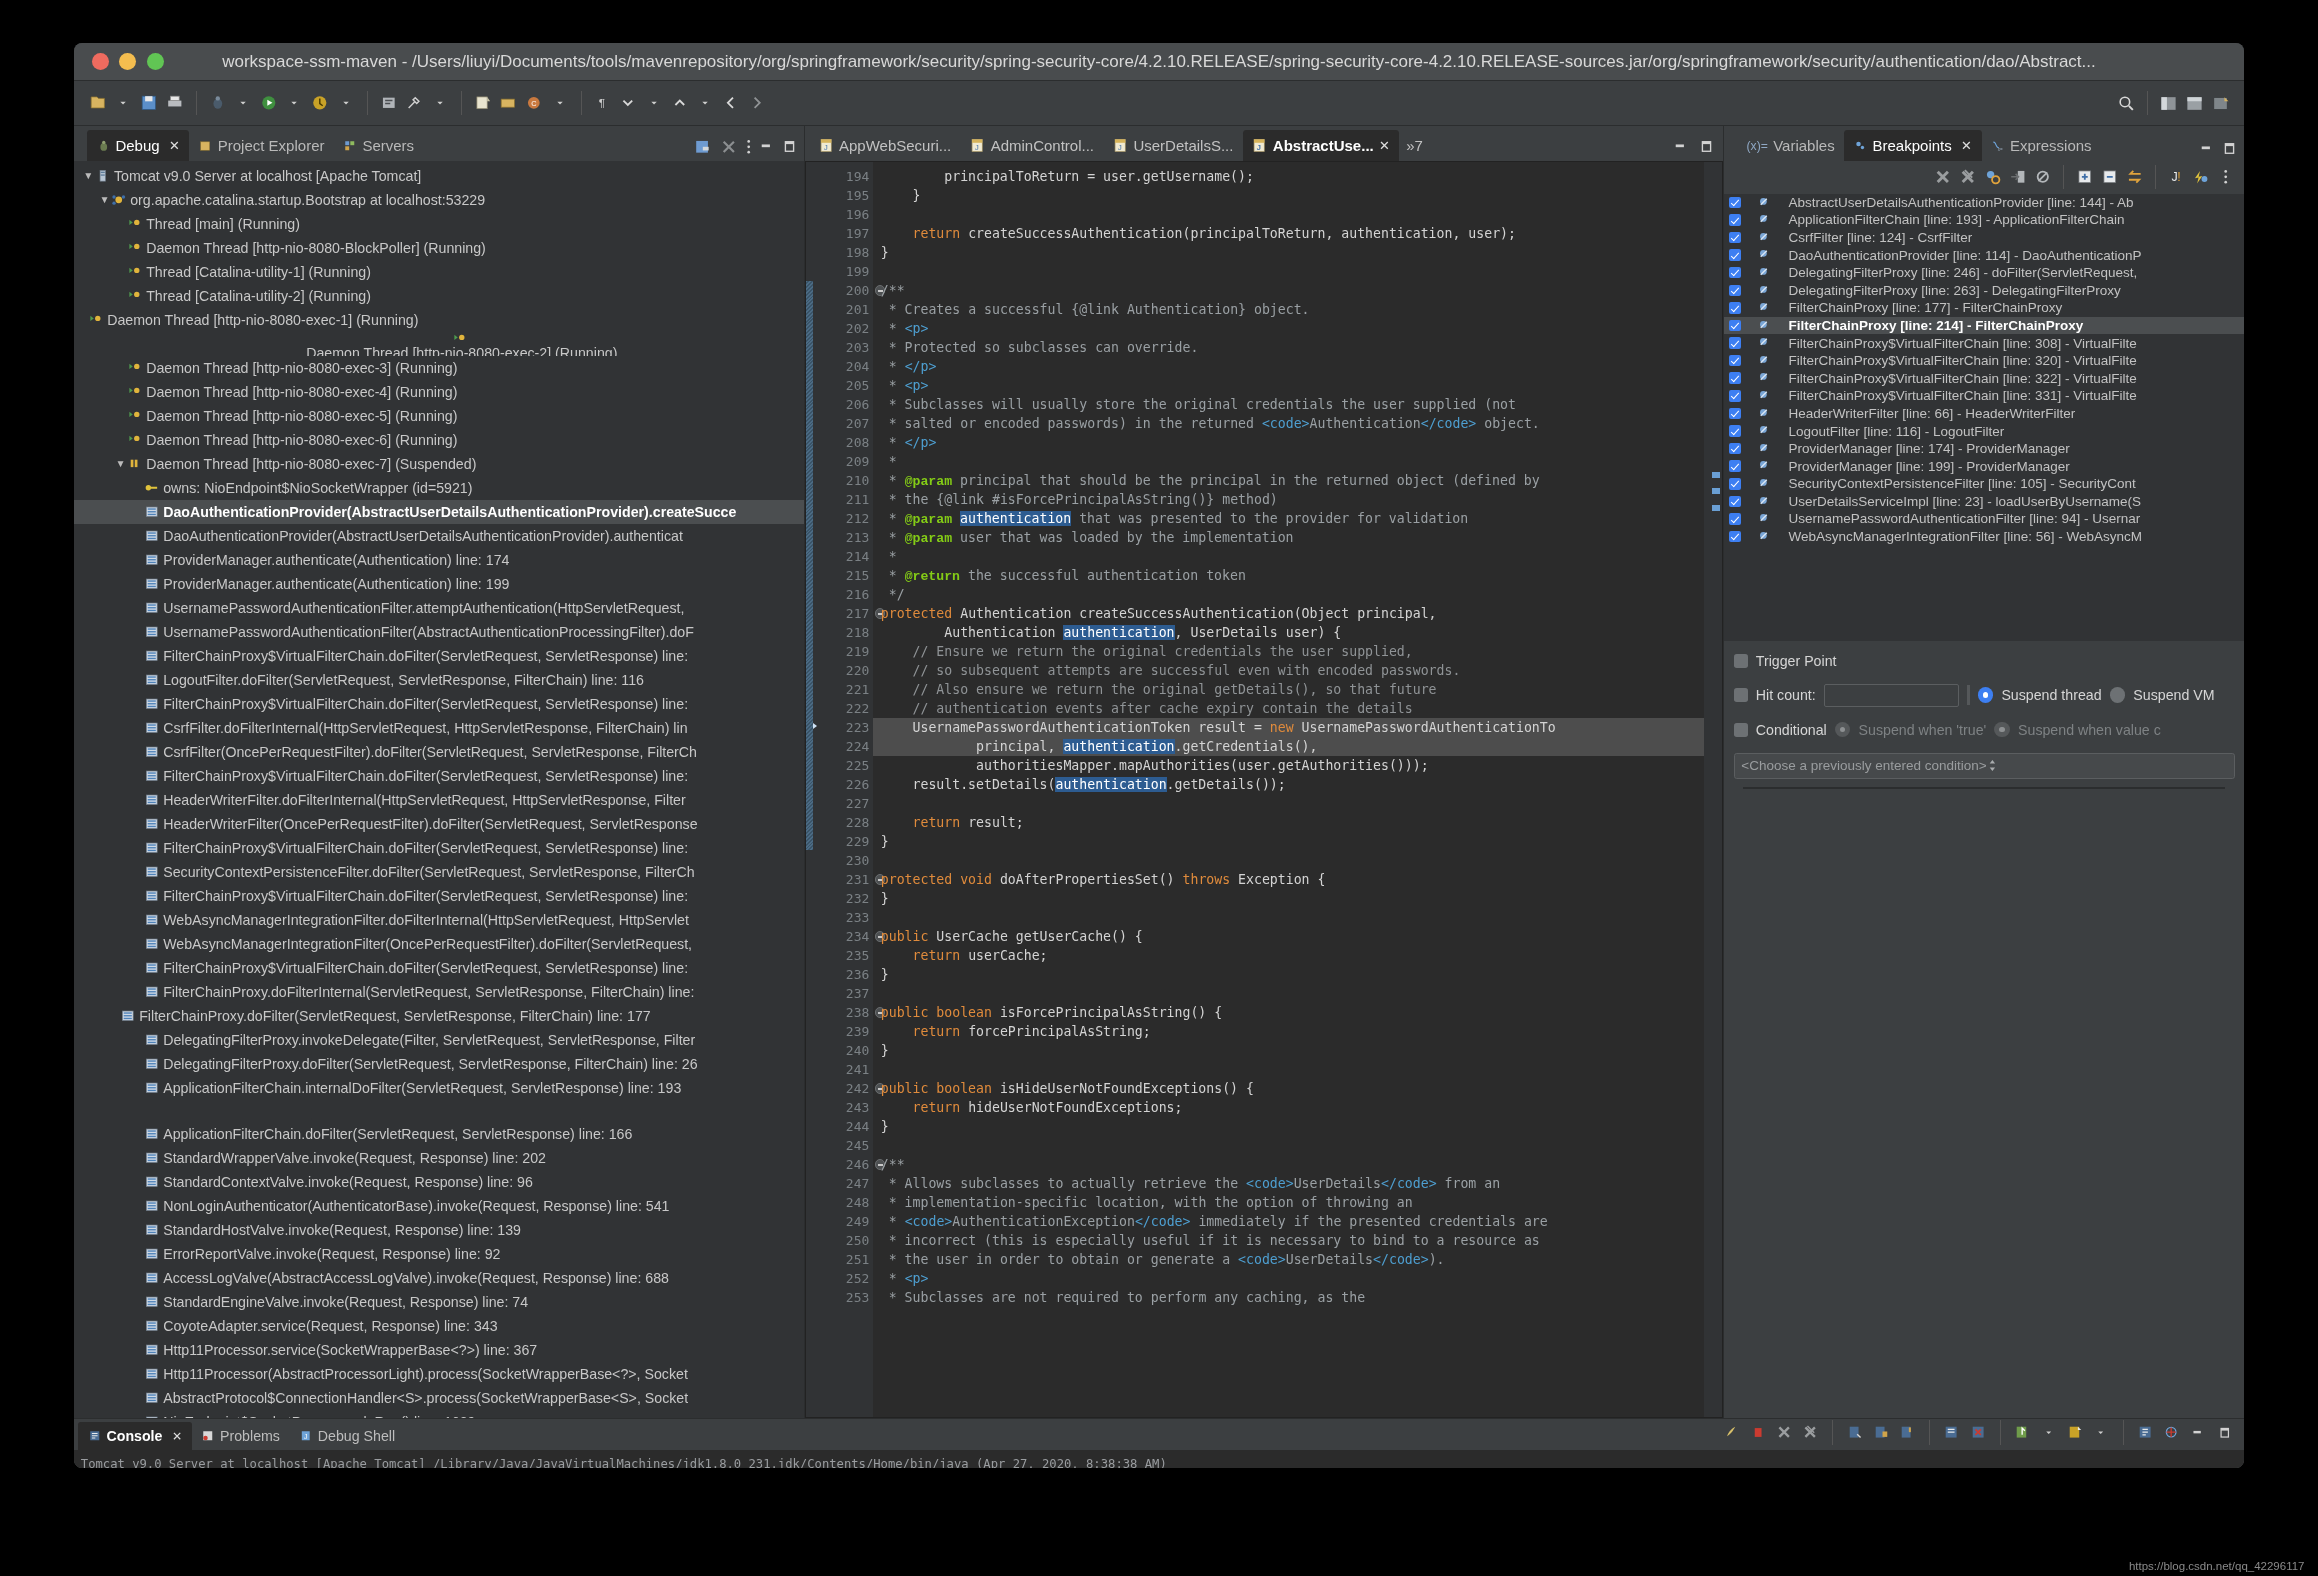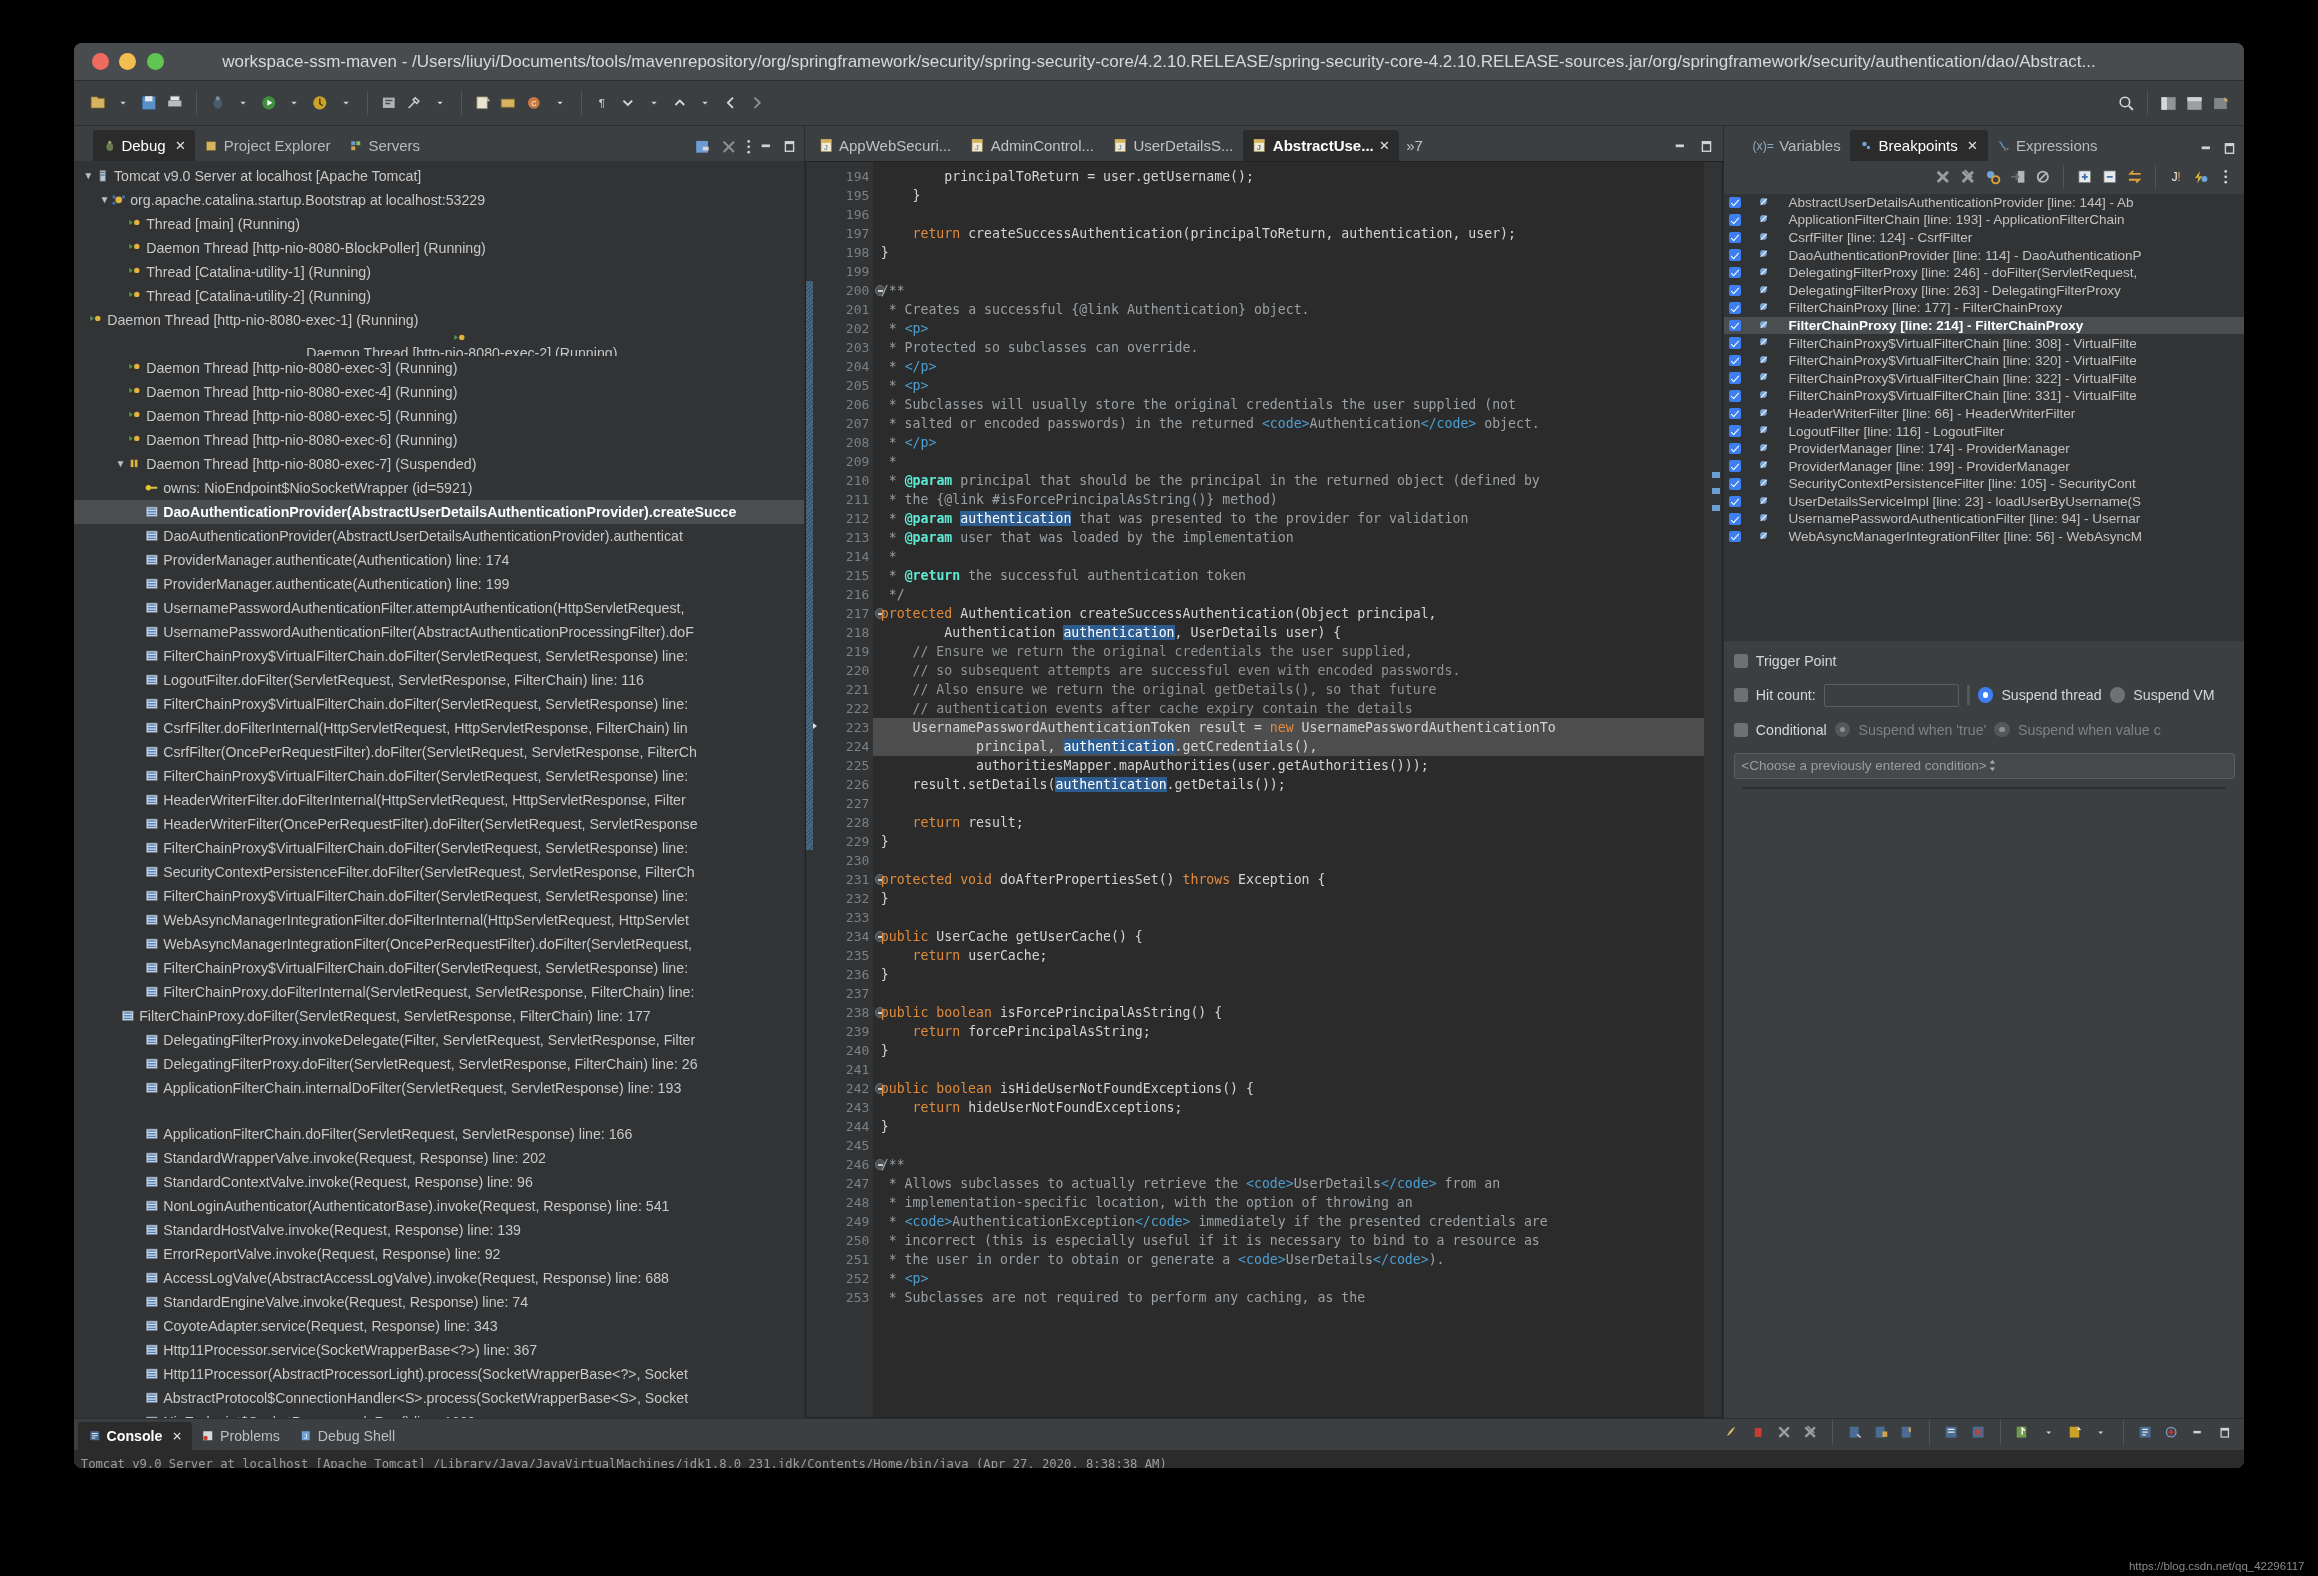--- a/index.html
+++ b/index.html
@@ -45,21 +45,21 @@
   
   .body-area { display:flex; height:1292px; background:#3c3f41; }
 
   
   .debug-panel {
     width:731px; display:flex; flex-direction:column; background:#3c3f41;
     border-right:1.4px solid #2b2d2e;
   }
   .view-tabs {
     height:35px; display:flex; align-items:flex-end; background:#3c3f41;
-    position:relative; padding-left:19px;
+    position:relative; padding-left:13px;
   }
   .vtab {
     display:flex; align-items:center; gap:5.4px; height:31px; padding:0 9.5px;
     font-size:15px; color:#b9b9b9; border-radius:3.4px 3.4px 0 0;
   }
   .vtab.active { background:#2b2b2b; color:#fff; }
   .vtab-icons { position:absolute; right:6.8px; bottom:5.4px; display:flex; gap:8.1px; align-items:center; }
   .tree {
     flex:1; background:#313335; overflow:hidden; position:relative;
     font-size:14.2px; color:#c8c8c8; padding-top:2.7px;
@@ -92,21 +92,21 @@
           background:#4d5052; border:0.7px solid #6a6d6f; }
   .fold:after{content:""; position:absolute; left:2px; top:4.1px; width:5.4px; height:1.4px; background:#c9c9c9;}
   .codearea { flex:1; padding-top:4.7px; overflow:hidden; position:relative;
               font-family:"DejaVu Sans Mono", monospace; font-size:13.2px; color:#d4d4d4; }
   .cl { height:19px; line-height:19px; white-space:pre; padding-left:8.1px; }
   .cl.hl { background:#4d4d4d; }
   .kw { color:#e08b3c; }
   .cmt { color:#8f9396; }
   .tag { color:#4e9fd1; }
   .jdoc { color:#9aa0a4; }
-  .jkw { color:#5eead4; font-weight:bold; }
+  .jkw { color:#84cc16; font-weight:bold;font-family:Liberation Mono, monospace; }
   .sel { background:#2d5c91; color:#fff; }
   .ovr { width:17.6px; background:#313335; flex:none; position:relative; }
   .blue-mark { position:absolute; right:2px; width:8.1px; height:6.1px; background:#6a9fd4; }
   .jdoc-band { position:absolute; left:0; top:0; width:6.8px; background:
       repeating-linear-gradient(135deg,#4b6b84 0 1.4px,#3a5468 1.4px 2.7px); }
   .arrowmark { position:absolute; left:2.7px; width:0;height:0;
       border-top:6.1px solid transparent;border-bottom:6.1px solid transparent;border-left:8.8px solid #cfe3f5; }
 
   
   .bp-panel { width:521px; flex:none; display:flex; flex-direction:column; background:#3c3f41; border-left:1.4px solid #2b2d2e; }

